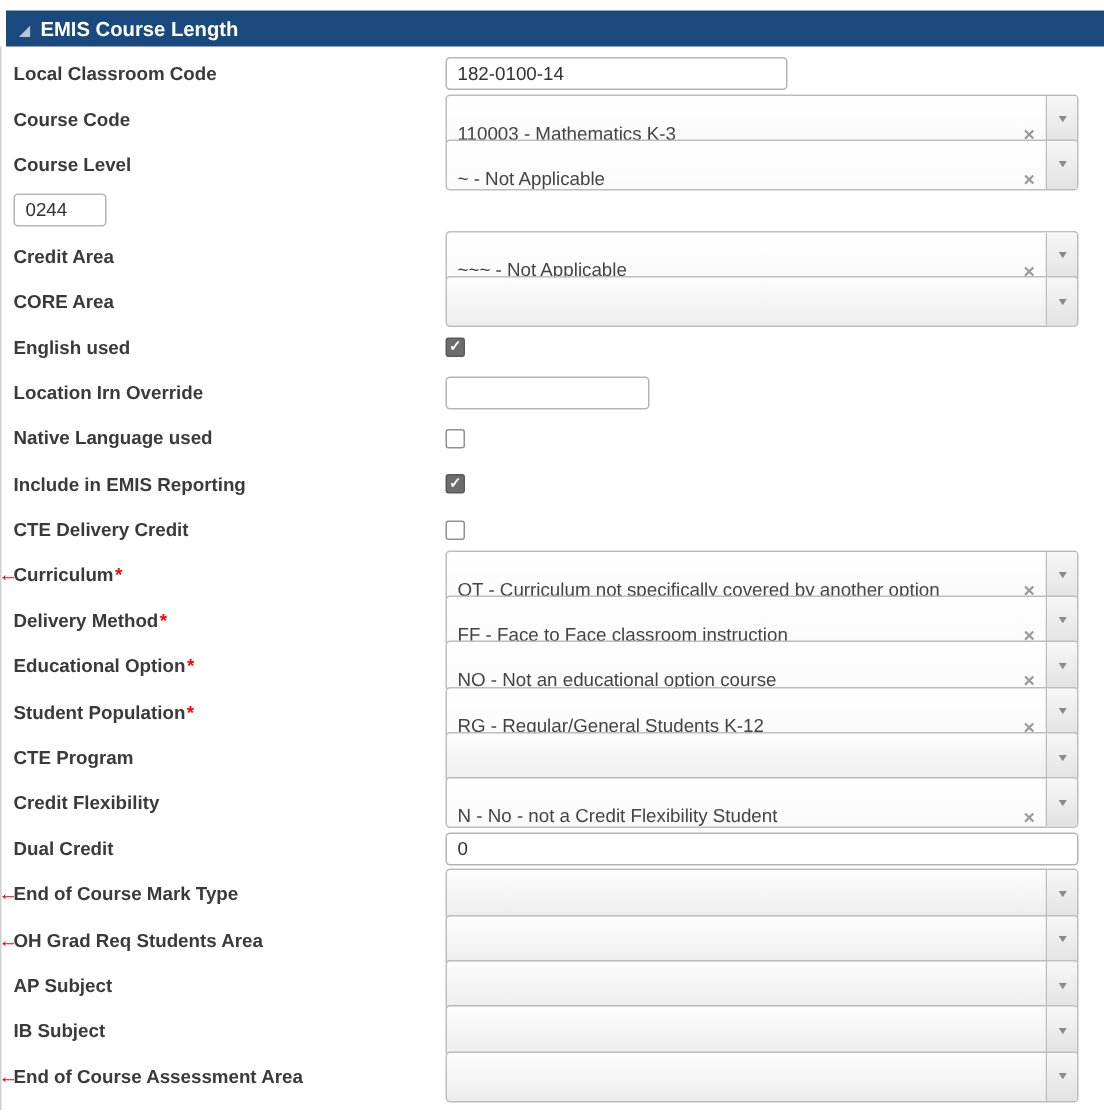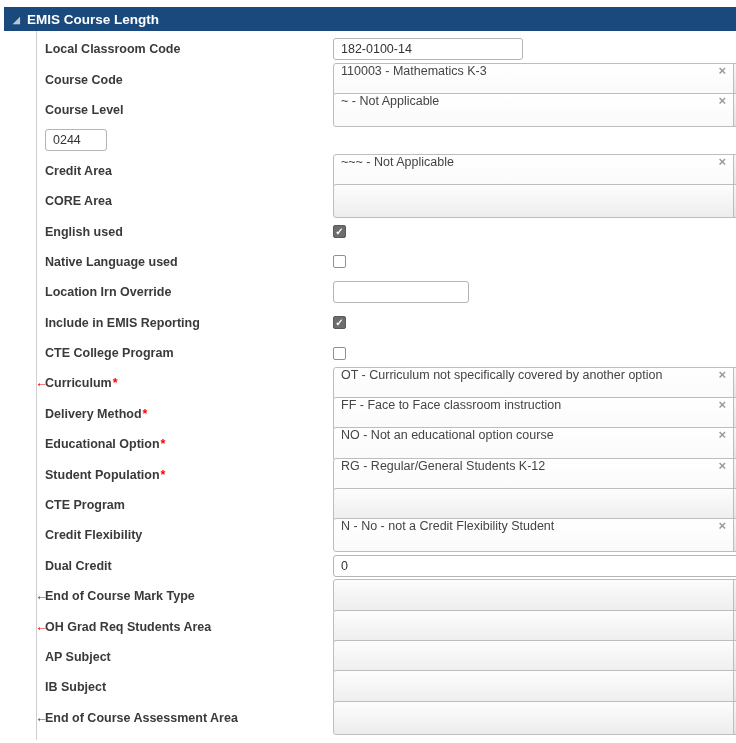--- a/index.html
+++ b/index.html
@@ -9,47 +9,47 @@
     overflow:hidden;
   }
   .panel { padding-top:7px; }
   .panel-header {
     margin-left:4px; height:24px; background:#1a4a7d; color:#ffffff;
     display:flex; align-items:center; font-weight:bold; font-size:13.5px;
     cursor:pointer;
   }
   .collapse-icon { color:#b9c6d4; font-size:9px; margin:2px 7px 0 9px; }
   .panel-body {
-    border-left:1px solid #cfcfcf; padding-top:3px; height:706px;margin-left:36px;
+    border-left:1px solid #cfcfcf; padding-top:3px; height:706px;
   }
   .form-row {
     height:30.4px; display:flex; align-items:center;
     position:relative; padding-left:8px;
   }
   .req-arrow {
     position:absolute; left:-2px; top:50%; transform:translateY(-52%);
     color:#e60000; font-weight:bold; font-size:13px; line-height:1;
   }
   .field-label { flex:0 0 288px; font-weight:bold; font-size:12.5px; color:#3a3a3a; white-space:nowrap; }
   .req-star { color:#ff0000; margin-left:1px; }
   .control { flex:1; display:flex; align-items:center; }
 
   .text-input {
     height:22px; border:1px solid #b5b5b5; border-radius:3px;
     padding:0 7px; font-size:12.5px; color:#333333; box-sizing:border-box;
     font-family:"Liberation Sans", sans-serif; outline:none; background:#ffffff;
   }
   .w-xs { width:62px; }
   .w-sm { width:136px; }
-  .w-md { width:190px; }
+  .w-md { width:228px; }
   .w-lg { width:422px; }
 
   .combo {
     width:422px; height:34px; border:1px solid #bdbdbd; border-radius:3px;
-    display:flex; align-items:flex-start; box-sizing:border-box;
+    display:flex; align-items:flex-end; box-sizing:border-box;
     background:linear-gradient(#ffffff, #fafafa); cursor:pointer;
   }
   .combo.empty { background:linear-gradient(#fdfdfd, #ededed); }
   .combo-value {
     flex:1; padding-left:7px; font-size:12.5px; color:#444444;
     white-space:nowrap; overflow:hidden;
   }
   .combo-clear { color:#999999; font-weight:bold; font-size:13px; padding:0 7px; line-height:1; }
   .combo-btn {
     width:20px; align-self:stretch; border-left:1px solid #bdbdbd;
@@ -137,41 +137,41 @@
       </div>
       <div class="form-row">
         <span class="field-label"><span>English used</span></span>
         <div class="control">
           <div class="checkbox checked">
             <span>✓</span>
           </div>
         </div>
       </div>
       <div class="form-row">
+        <span class="field-label"><span>Location Irn Override</span></span>
+        <div class="control">
+          <input class="text-input w-sm" type="text" value="" style="">
+        </div>
+      </div>
+      <div class="form-row">
         <span class="field-label"><span>Native Language used</span></span>
         <div class="control">
           <div class="checkbox"></div>
-        </div>
-      </div>
-      <div class="form-row">
-        <span class="field-label"><span>Location Irn Override</span></span>
-        <div class="control">
-          <input class="text-input w-sm" type="text" value="" style="">
         </div>
       </div>
       <div class="form-row">
         <span class="field-label"><span>Include in EMIS Reporting</span></span>
         <div class="control">
           <div class="checkbox checked">
             <span>✓</span>
           </div>
         </div>
       </div>
       <div class="form-row">
-        <span class="field-label"><span>CTE College Program</span></span>
+        <span class="field-label"><span>CTE Delivery Credit</span></span>
         <div class="control">
           <div class="checkbox"></div>
         </div>
       </div>
       <div class="form-row">
         <span class="req-arrow">←</span>
         <span class="field-label"><span>Curriculum</span><span class="req-star">*</span></span>
         <div class="control">
           <div class="combo">
             <span class="combo-value">OT - Curriculum not specifically covered by another option</span>

